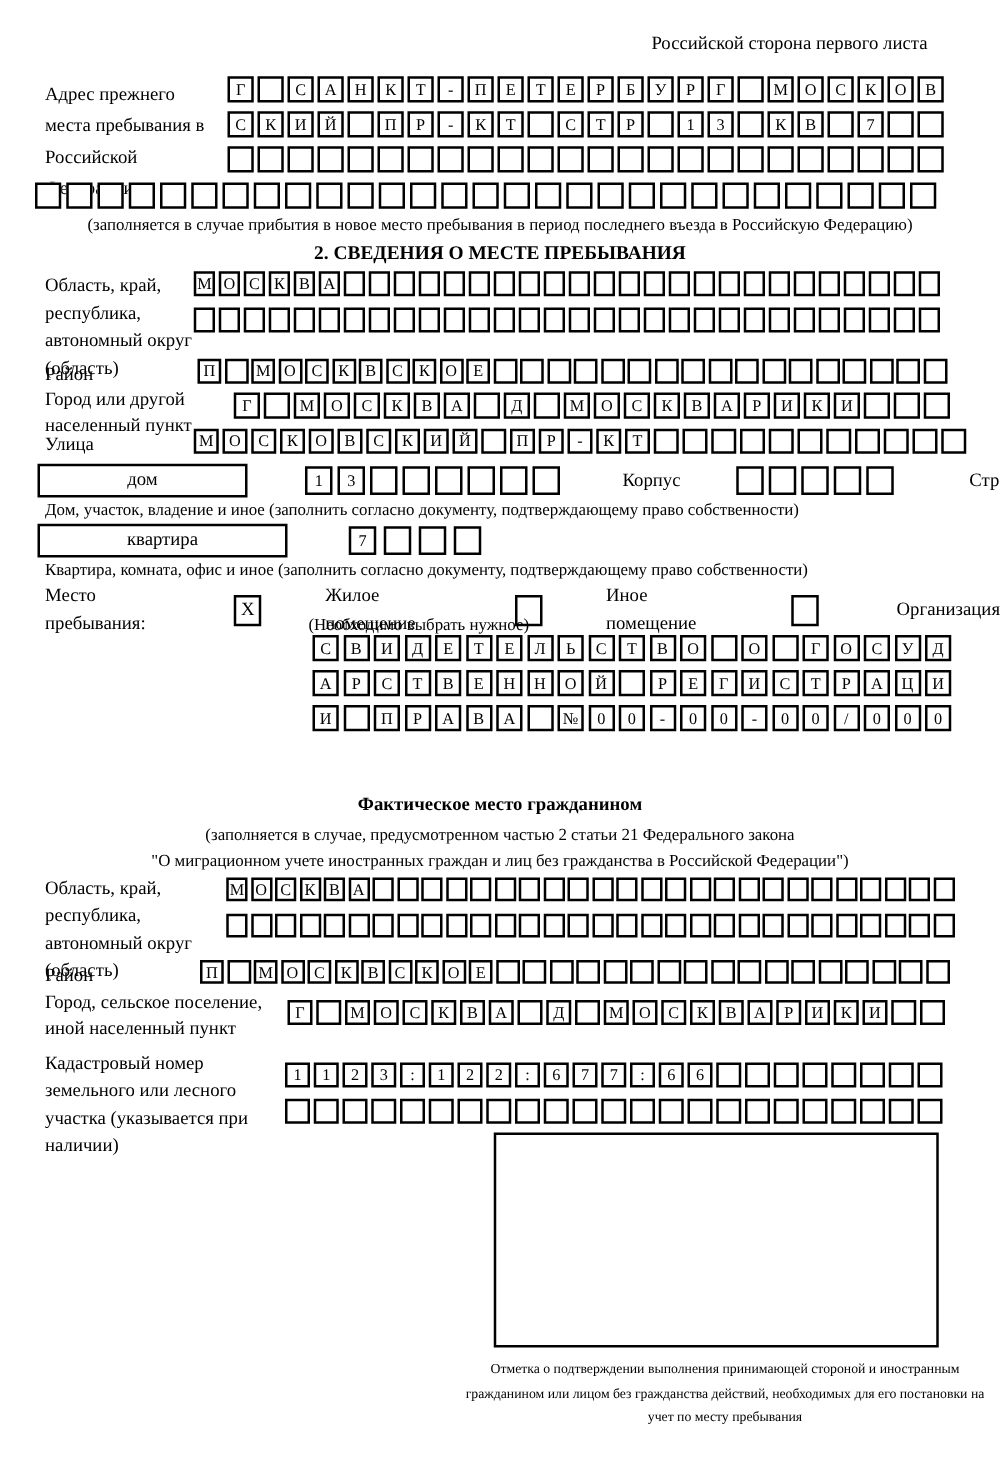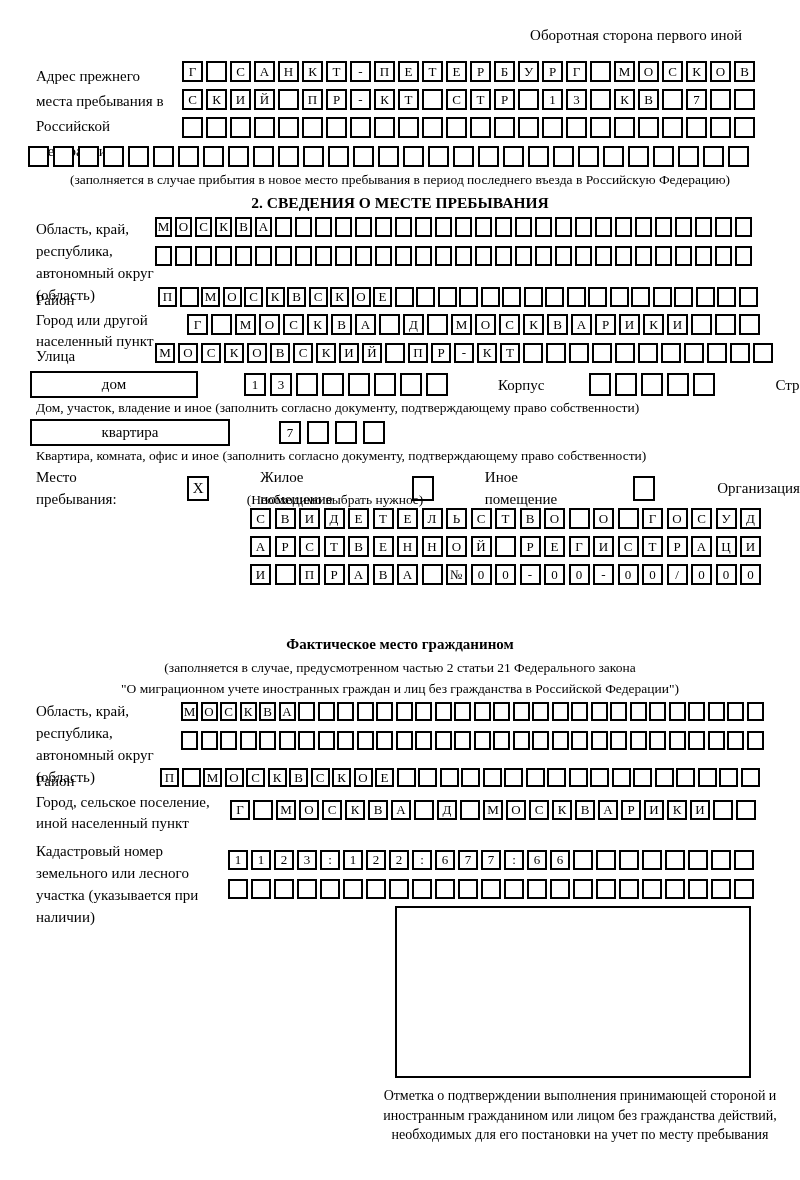--- a/index.html
+++ b/index.html
@@ -40,21 +40,21 @@
     width:22px;height:25px;border:2px solid #000;box-sizing:border-box;background:#fff;
     display:flex;align-items:center;justify-content:center;font-size:15px;flex:0 0 auto;
   }
   .stampbox{border:2px solid #000;box-sizing:border-box;background:#fff;}
 </style>
 </head>
 <body>
 
 <div class="page">
 
-  <div class="abs lbl" style="top:24px;right:58px;">Оборотная сторона первого иной</div>
+  <div class="abs lbl" style="top:24px;right:58px;">Российской сторона первого листа</div>
 
   <div class="abs lbl" style="left:36px;top:64px;width:132px;line-height:25px;">Адрес прежнего места пребывания в Российской Федерации</div>
   <div class="cellrow rw-prev" style="left:182px;top:61px">
       <span class="cell">Г</span>
       <span class="cell"></span>
       <span class="cell">С</span>
       <span class="cell">А</span>
       <span class="cell">Н</span>
       <span class="cell">К</span>
       <span class="cell">Т</span>
@@ -617,15 +617,15 @@
       <span class="cell"></span>
       <span class="cell"></span>
       <span class="cell"></span>
       <span class="cell"></span>
       <span class="cell"></span>
       <span class="cell"></span>
       <span class="cell"></span>
     </div>
 
   <div class="abs stampbox" style="left:395px;top:906px;width:356px;height:172px;"></div>
-  <div class="abs cap" style="left:368px;top:1086px;width:424px;text-align:center;line-height:19.5px;font-size:14px;">Отметка о подтверждении выполнения принимающей стороной и иностранным гражданином или лицом без гражданства действий, необходимых для его постановки на учет по месту пребывания</div>
+  <div class="abs cap" style="left:368px;top:1086px;width:424px;text-align:center;line-height:19.5px;font-size:11px;">Отметка о подтверждении выполнения принимающей стороной и иностранным гражданином или лицом без гражданства действий, необходимых для его постановки на учет по месту пребывания</div>
 
 </div>
 
 </body></html>

